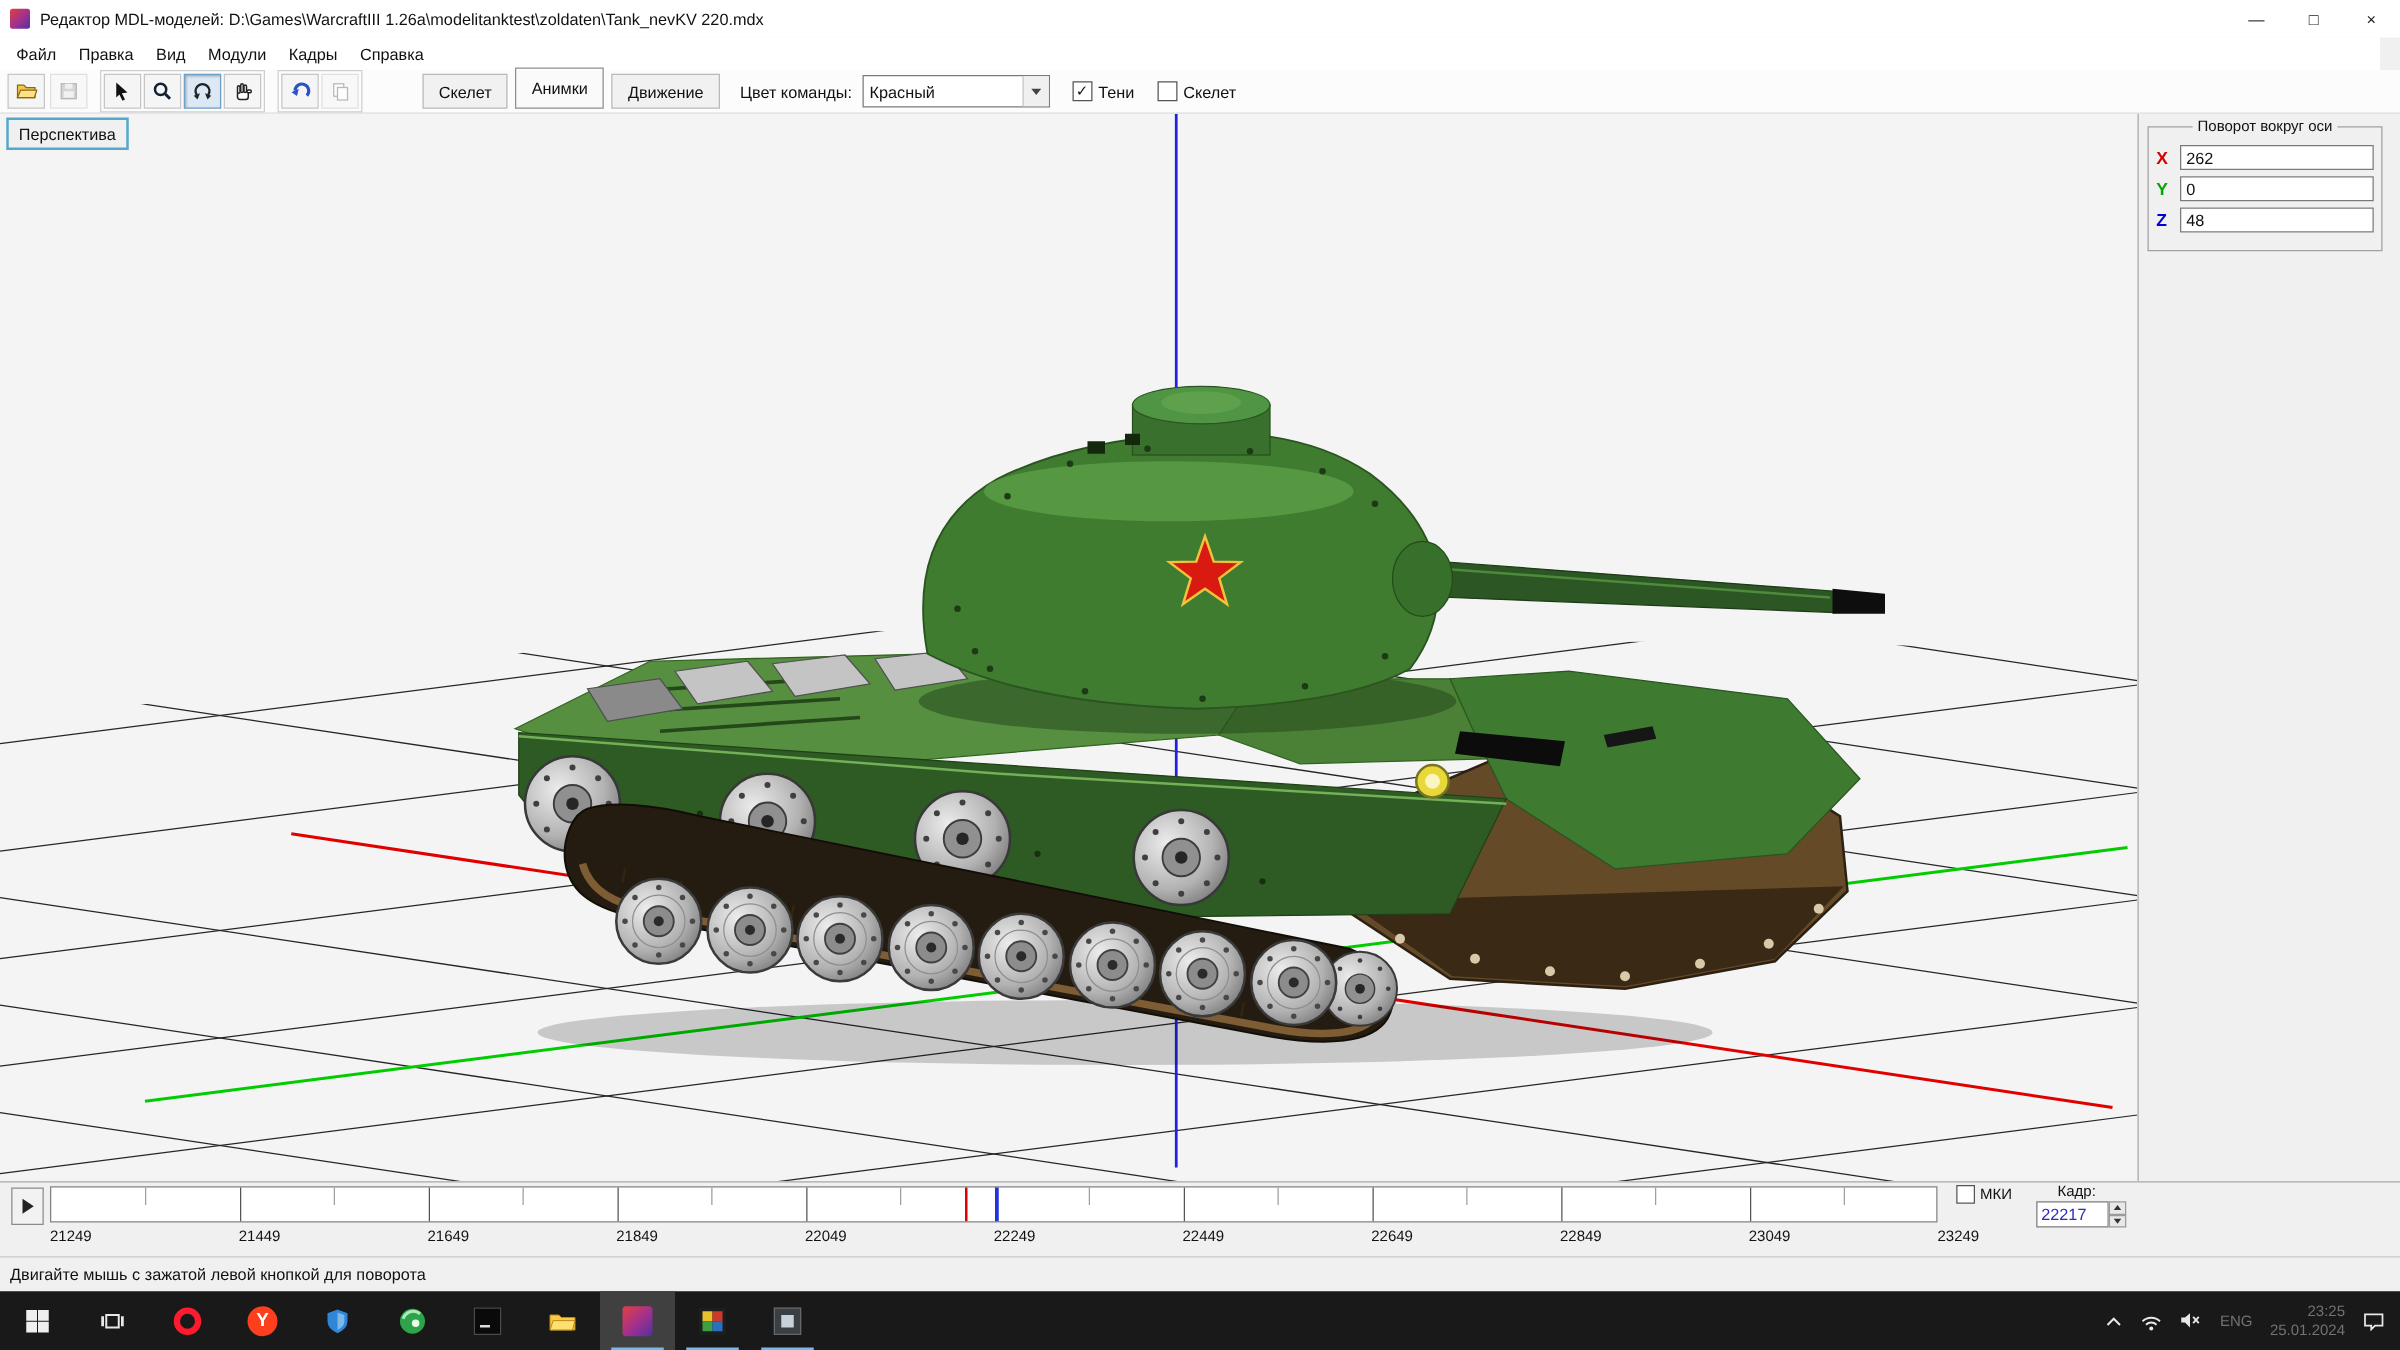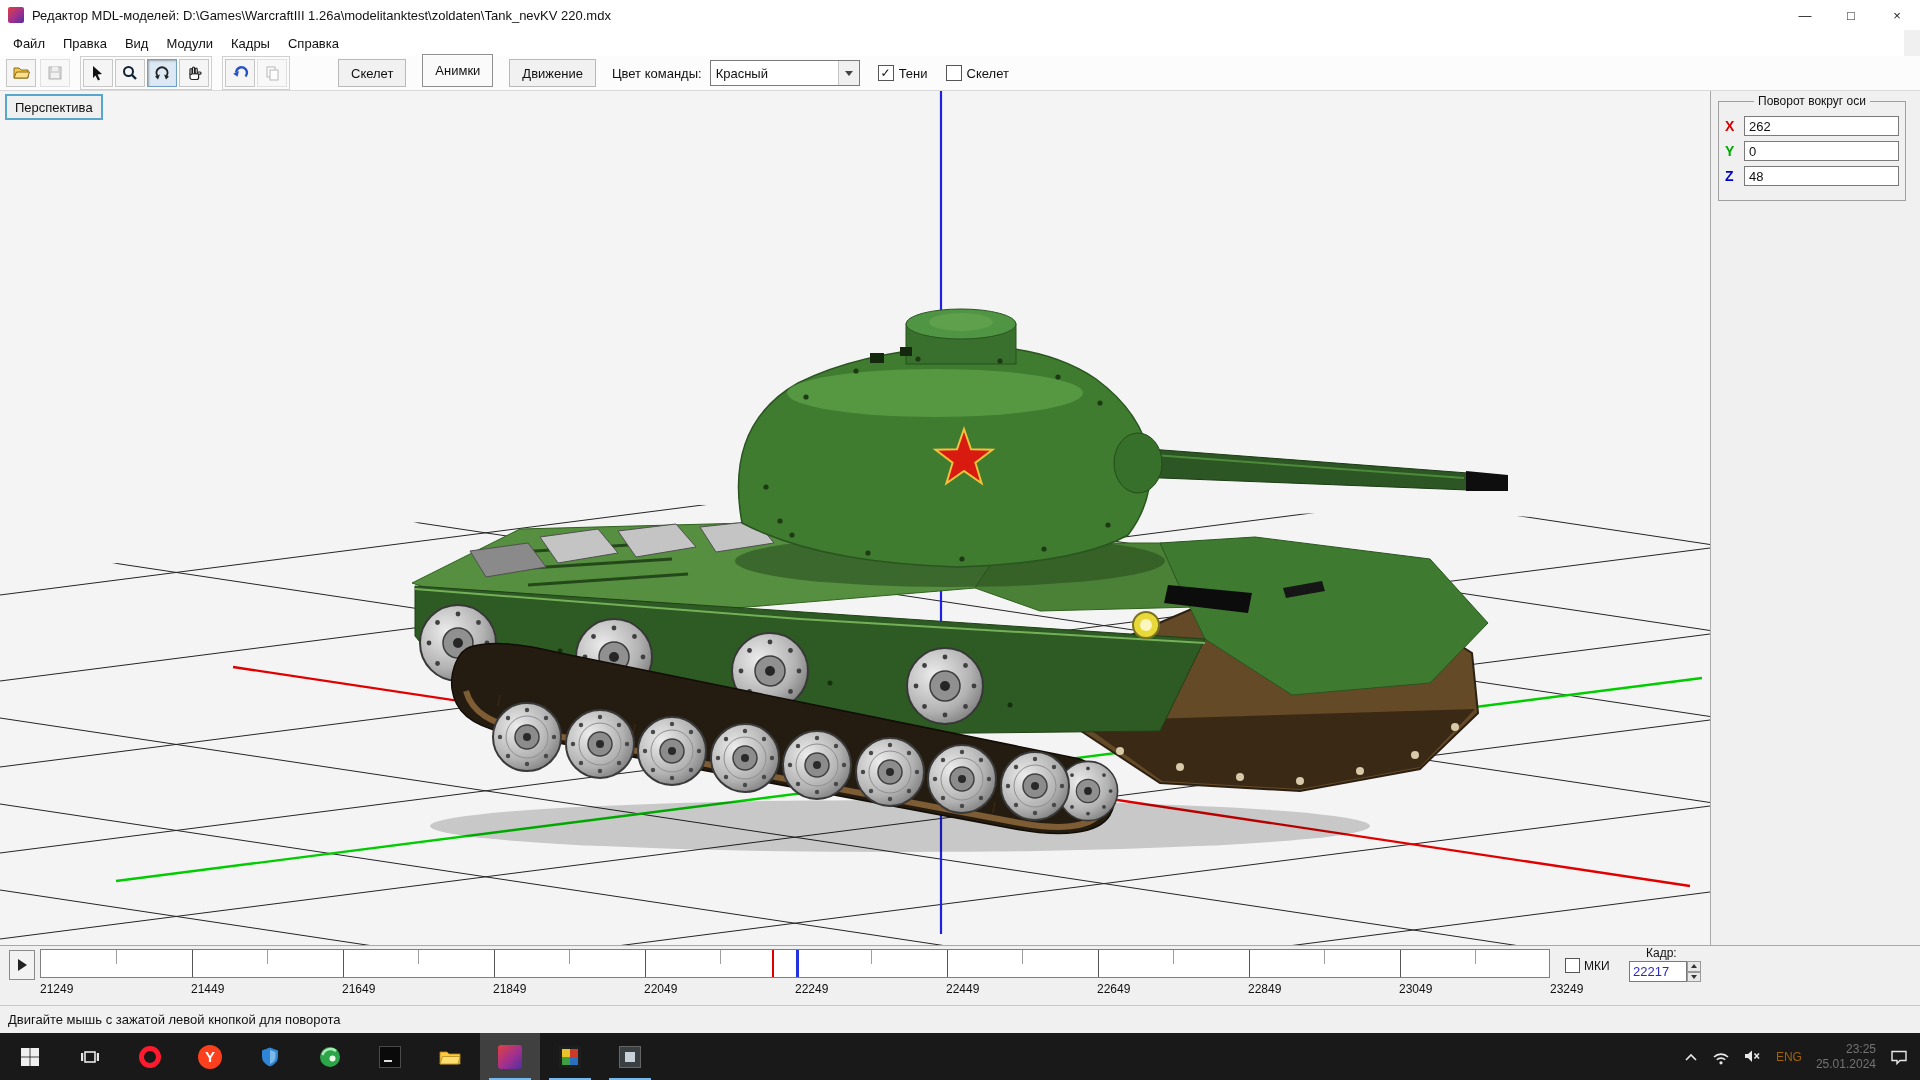--- a/index.html
+++ b/index.html
@@ -20,21 +20,21 @@
 
   
   .toolbar{position:absolute;top:56px;left:0;right:0;height:35px;background:#fcfcfc;border-bottom:1px solid #d9d9d9;
            display:flex;align-items:center;padding-left:6px;gap:4px;box-sizing:border-box;}
   .tbtn{width:28px;height:26px;background:#f5f5f5;border:1px solid #c6c6c6;display:flex;align-items:center;justify-content:center;flex:none;}
   .tbtn.pressed{background:#dce9f5;border-color:#6fa0c8;box-shadow:inset 1px 1px 2px rgba(0,0,0,.3);}
   .tbtn.disabled{opacity:.5;}
   .tgroup{display:flex;gap:2px;border:1px solid #cfcfcf;padding:2px;margin-left:6px;flex:none;}
   .tab{height:26px;padding:0 12px;background:#f1f1f1;border:1px solid #b9b9b9;font-size:13px;display:flex;align-items:center;flex:none;}
   .tab.active{background:#fafafa;border-color:#8f8f8f;height:31px;margin-top:-5px;box-shadow:inset 0 1px 0 #fff;}
-  .tab + .tab{margin-left:12px;}
+  .tab + .tab{margin-left:2px;}
   .combo-label{font-size:13px;margin-left:12px;flex:none;}
   .combo{width:148px;height:24px;background:#fff;border:1px solid #7a7a7a;display:flex;align-items:center;margin-left:4px;flex:none;}
   .combo .val{font-size:13px;padding-left:5px;flex:1;}
   .combo .drop{width:20px;height:100%;border-left:1px solid #c8c8c8;background:#f0f0f0;display:flex;align-items:center;justify-content:center;}
   .caret-down{width:0;height:0;border-left:4px solid transparent;border-right:4px solid transparent;border-top:5px solid #444;}
   .check-row{display:flex;align-items:center;gap:5px;margin-left:14px;flex:none;}
   .checkbox{width:14px;height:14px;background:#fff;border:1px solid #555;display:flex;align-items:center;justify-content:center;
             font-size:12px;line-height:1;}
   .check-label{font-size:13px;}
 
@@ -59,21 +59,21 @@
   .play-btn{position:absolute;left:9px;top:4px;width:24px;height:28px;background:#f2f2f2;border:1px solid #8a8a8a;
             display:flex;align-items:center;justify-content:center;}
   .play-tri{width:0;height:0;border-top:6px solid transparent;border-bottom:6px solid transparent;border-left:9px solid #222;}
   .ruler{position:absolute;left:40px;top:3px;width:1510px;height:29px;background:#fff;border:1px solid #808080;box-sizing:border-box;}
   .tick{position:absolute;top:0;bottom:0;width:1px;background:#555;}
   .tick.minor{bottom:50%;background:#9f9f9f;}
   .marker{position:absolute;top:0;bottom:0;}
   .marker.red{width:2px;background:#e00000;}
   .marker.blue{width:3px;background:#2233dd;}
   .tick-labels span{position:absolute;top:36px;font-size:12px;}
-  .mki-row{position:absolute;left:1565px;top:12px;display:flex;align-items:center;gap:4px;}
+  .mki-row{position:absolute;left:1565px;top:2px;display:flex;gap:4px;}
   .mki-box{width:13px;height:13px;border:1px solid #555;background:#fff;}
   .mki-label{font-size:12px;}
   .frame-label{position:absolute;left:1646px;top:0;font-size:12px;}
   .frame-box{position:absolute;left:1629px;top:15px;width:58px;height:21px;background:#fff;border:1px solid #7a7a7a;
              font-size:13px;color:#2a2ac0;padding:0 3px;box-sizing:border-box;font-family:inherit;}
   .spinner{position:absolute;left:1687px;top:15px;width:14px;height:21px;display:flex;flex-direction:column;}
   .spin-btn{flex:1;background:#e8e8e8;border:1px solid #9a9a9a;display:flex;align-items:center;justify-content:center;}
   .caret-up-s{width:0;height:0;border-left:3px solid transparent;border-right:3px solid transparent;border-bottom:4px solid #333;}
   .caret-down-s{width:0;height:0;border-left:3px solid transparent;border-right:3px solid transparent;border-top:4px solid #333;}
 
@@ -88,21 +88,21 @@
   .tb-item.active::after,.tb-item.open::after{content:"";position:absolute;left:9px;right:9px;bottom:0;height:2px;background:#76b9ed;}
   .opera-ring{width:22px;height:22px;border:5px solid #ff1b2d;border-radius:50%;box-sizing:border-box;}
   .ya-circle{width:24px;height:24px;border-radius:50%;background:#fc3f1d;color:#fff;font-weight:bold;font-size:15px;
              display:flex;align-items:center;justify-content:center;}
   .term-box{width:22px;height:22px;background:#0a0a0a;border:1px solid #4a4a4a;position:relative;box-sizing:border-box;}
   .term-box::after{content:"";position:absolute;left:4px;bottom:5px;width:8px;height:2px;background:#ddd;}
   .mdl-box{width:24px;height:24px;border-radius:3px;background:linear-gradient(135deg,#e04040 0%,#a03090 55%,#5030a0 100%);}
   .ed-box{width:22px;height:22px;background:#3a3f44;border:1px solid #666;display:flex;align-items:center;justify-content:center;box-sizing:border-box;}
   .ed-box i{display:block;width:10px;height:10px;background:#c8d0d8;}
   .tray{margin-left:auto;display:flex;align-items:center;gap:14px;padding-right:12px;}
-  .tray-text{color:#a16207;font-size:12px;}
+  .tray-text{color:#737373;font-size:12px;}
   .clock{color:#737373;font-size:12px;text-align:right;line-height:15px;}
 </style>
 </head>
 <body>
 
 <div class="app">
 
   <div class="titlebar">
     <div class="app-icon"></div>
     <div class="title-text">Редактор MDL-моделей: D:\Games\WarcraftIII 1.26a\modelitanktest\zoldaten\Tank_nevKV 220.mdx</div>

